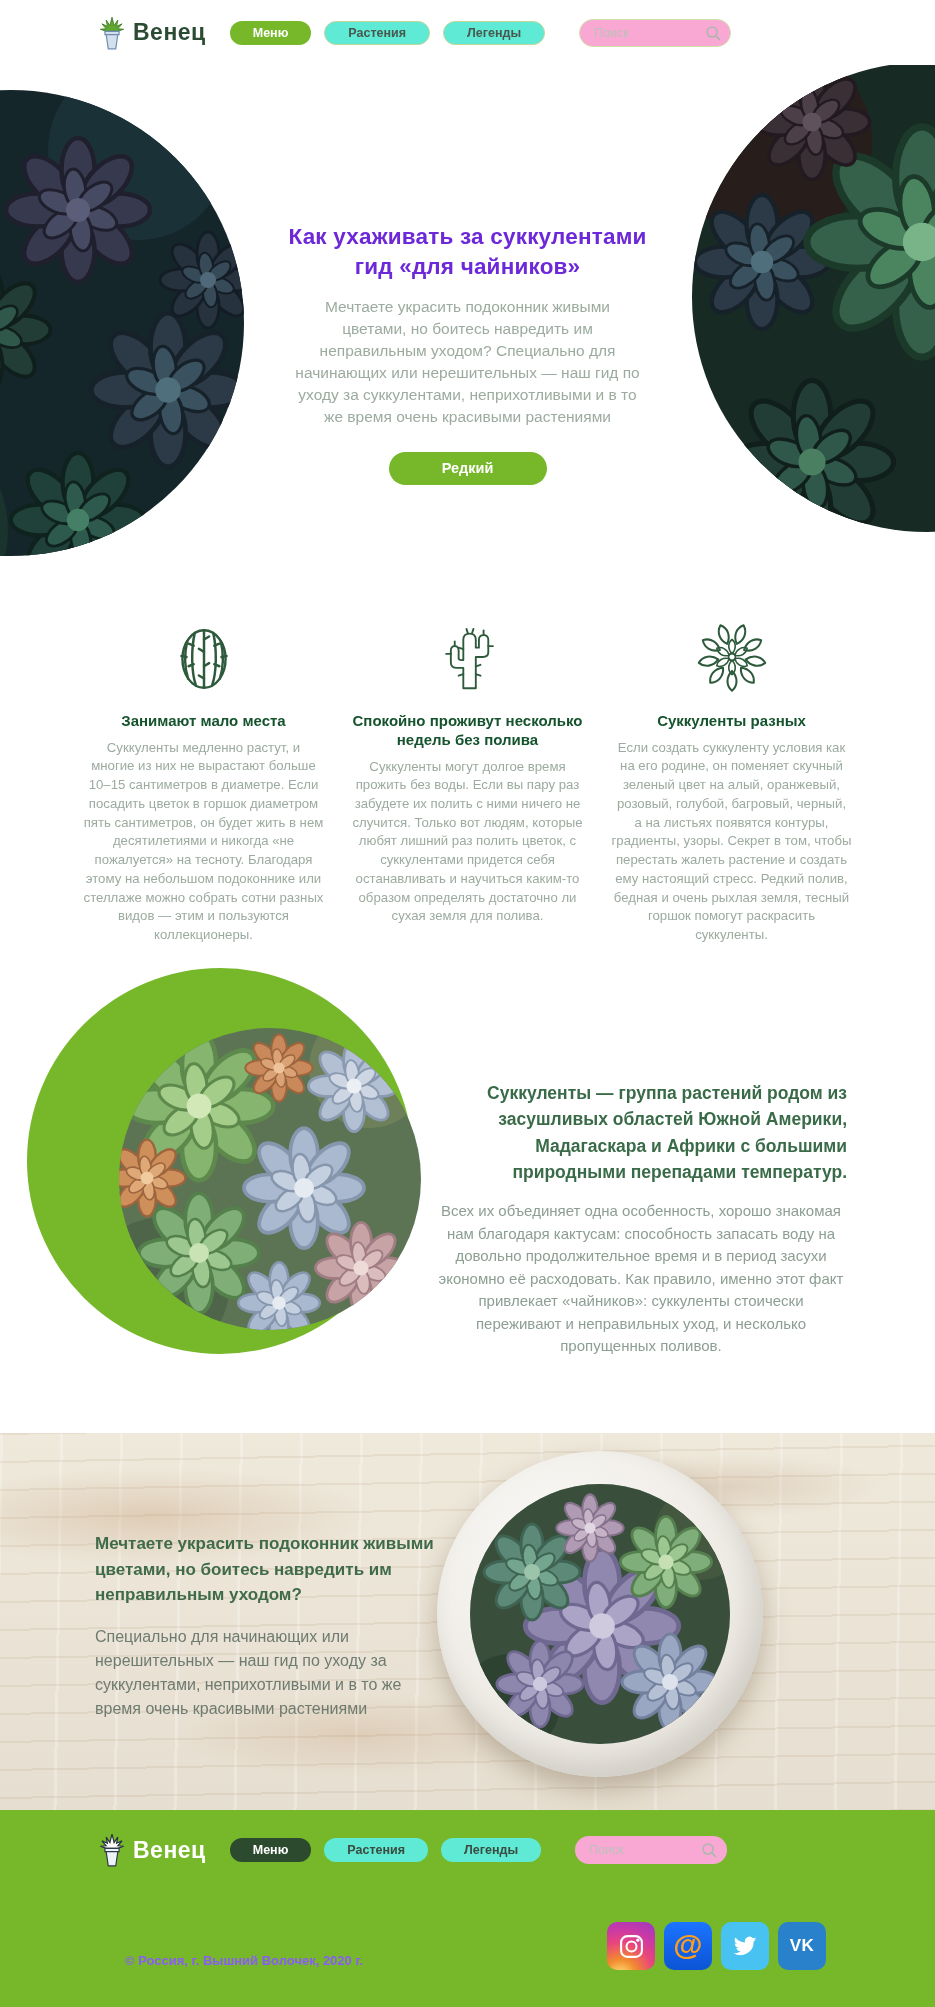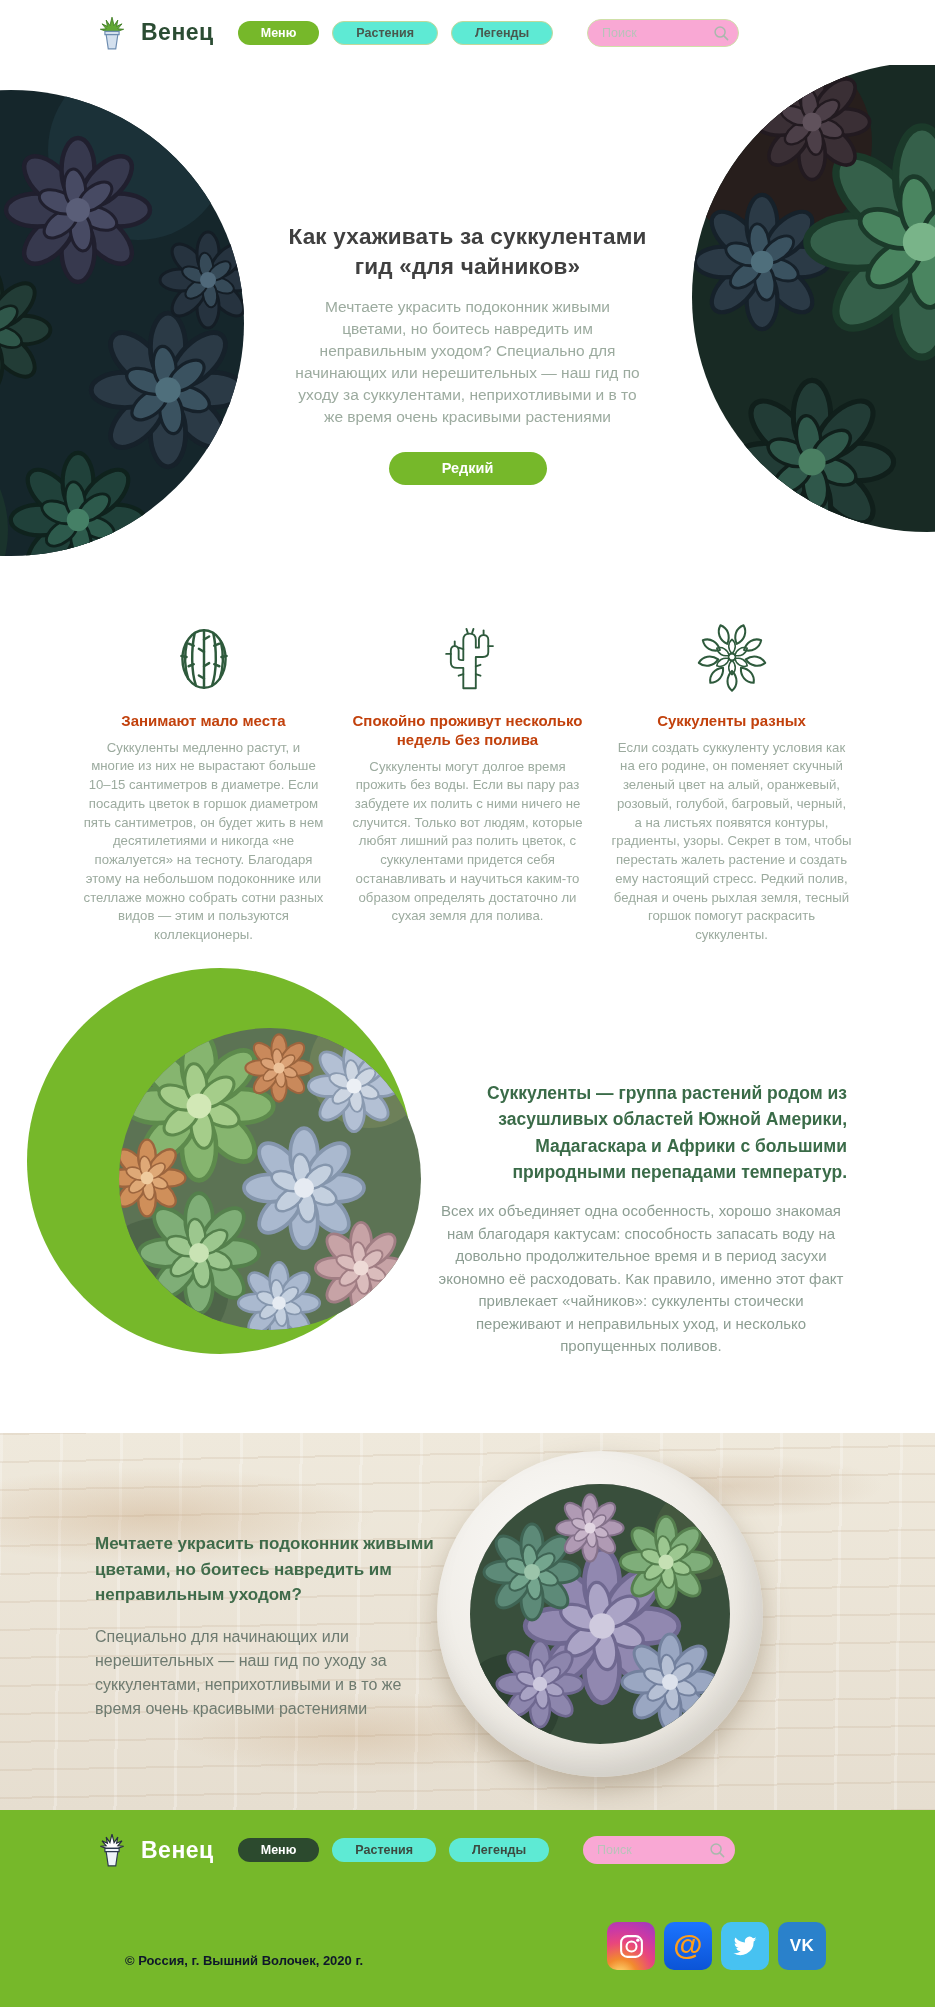--- a/index.html
+++ b/index.html
@@ -2,53 +2,53 @@
 <html><head>
 <meta charset="utf-8">
 <style>
   * { margin:0; padding:0; box-sizing:border-box; }
   body { background:#fff; font-family:"Liberation Sans","DejaVu Sans",sans-serif; }
   .page { position:relative; width:935px; height:2007px; margin:0 auto; background:#fff; overflow:hidden; }
 
   
   .bar { position:absolute; left:0; right:0; display:flex; align-items:center; padding-left:97px; }
   .header { top:0; height:65px; background:#fff; z-index:5; }
-  .logo { display:flex; align-items:center; gap:14px; }
+  .logo { display:flex; align-items:center; gap:6px; }
   .logo-text { font-size:23px; font-weight:bold; color:#2b4c33; letter-spacing:.5px; }
   .nav { display:flex; gap:13px; margin-left:24px; }
   .pill { height:24px; padding:0 23px; border-radius:15px; display:flex; align-items:center;
           font-size:12.5px; font-weight:bold; cursor:pointer; text-decoration:none; }
   .pill--solid { background:#76b82a; color:#fff; }
   .pill--line { background:#5eead4; border:1px solid #c3d79a; color:#49584e; }
   .search { margin-left:34px; position:relative; }
   .search input { width:152px; height:28px; border:1px solid #cfe0a8; border-radius:14px;
                   padding:0 30px 0 14px; font-size:12.5px; color:#667; outline:none;
                   font-family:"Liberation Sans","DejaVu Sans",sans-serif; background:#f9a8d4; }
   .search input::placeholder { color:#b9c2ba; }
   .search svg { position:absolute; right:9px; top:6px; }
 
   
   .photo-circle { position:absolute; border-radius:50%; overflow:hidden; }
   .hero-left  { width:466px; height:466px; left:-222px; top:90px; }
   .hero-right { width:470px; height:470px; left:692px; top:62px; }
   .photo-circle svg { display:block; width:100%; height:100%; }
   .hero-content { position:absolute; top:222px; left:50%; transform:translateX(-50%);
                   width:480px; text-align:center; z-index:2; }
-  .hero-content h1 { font-size:22.5px; line-height:1.32; color:#404040; letter-spacing:.2px; }
+  .hero-content h1 { font-size:22.5px; line-height:1.32; color:#6d28d9; letter-spacing:.2px; }
   .hero-content .lead { margin:15px auto 0; max-width:352px; font-size:15.5px; line-height:1.42; color:#9cab9f; }
   .btn { display:inline-block; margin-top:24px; width:158px; height:33px; line-height:33px;
          background:#76b82a; border-radius:17px; color:#fff; font-size:14.5px; font-weight:bold;
          text-align:center; text-decoration:none; cursor:pointer; }
 
   
   .features { position:absolute; top:618px; left:50%; transform:translateX(-50%);
               width:780px; display:flex; justify-content:center; gap:24px; }
   .feature { width:240px; text-align:center; }
   .f-icon { height:82px; display:flex; align-items:flex-start; justify-content:center; }
-  .feature h3 { margin-top:12px; font-size:15px; line-height:1.25; color:#c2410c; }
+  .feature h3 { margin-top:12px; font-size:15px; line-height:1.25; color:#14532d; }
   .feature p { margin-top:8px; font-size:13.2px; line-height:1.42; color:#9cab9f; }
 
   
   .green-circle { position:absolute; top:968px; left:27px; width:386px; height:386px;
                   border-radius:50%; background:#76b82a; }
   .about-photo { position:absolute; left:92px; top:60px; width:302px; height:302px;
                  border-radius:50%; overflow:hidden; }
   .about-photo svg { display:block; width:100%; height:100%; }
   .about-text { position:absolute; top:1080px; right:88px; width:412px; text-align:right; }
   .about-text h2 { font-size:17.5px; line-height:1.5; color:#3a6b48; }
@@ -83,21 +83,21 @@
   .footer-bar .search input { border:none; }
   .socials { position:absolute; left:607px; top:1922px; display:flex; gap:9px; }
   .social { width:48px; height:48px; border-radius:10px; display:flex; align-items:center;
             justify-content:center; cursor:pointer; text-decoration:none; }
   .soc-inst { background:radial-gradient(circle at 28% 112%, #fdd36b 6%, #f28a2e 26%, #e9467c 52%, #c838a8 74%, #9a3bbf 100%); }
   .soc-mail { background:linear-gradient(180deg,#1c74ff,#0b54d6); }
   .soc-mail span { color:#ff9e1b; font-size:30px; font-weight:bold; line-height:1; margin-top:-2px; }
   .soc-tw { background:#47c2f1; }
   .soc-vk { background:#2a81cb; }
   .soc-vk span { color:#fff; font-size:17px; font-weight:bold; letter-spacing:.5px; }
-  .copyright { position:absolute; left:125px; top:1953px; color:#0f172a; font-size:13px; font-weight:bold; }
+  .copyright { position:absolute; left:125px; top:1953px; color:#8b5cf6; font-size:13px; font-weight:bold; }
 
   .ico { stroke:#2e5a3c; fill:none; stroke-width:2.4; stroke-linecap:round; stroke-linejoin:round; }
 </style>
 </head>
 <body>
 
 <svg width="0" height="0" style="position:absolute">
   <defs>
     <symbol id="rosette" viewBox="-50 -50 100 100">
       <ellipse transform="rotate(0)" cx="27" cy="0" rx="21" ry="11" fill="var(--o,#2a4f42)" stroke="var(--s,#13251f)" stroke-width="3"></ellipse>

